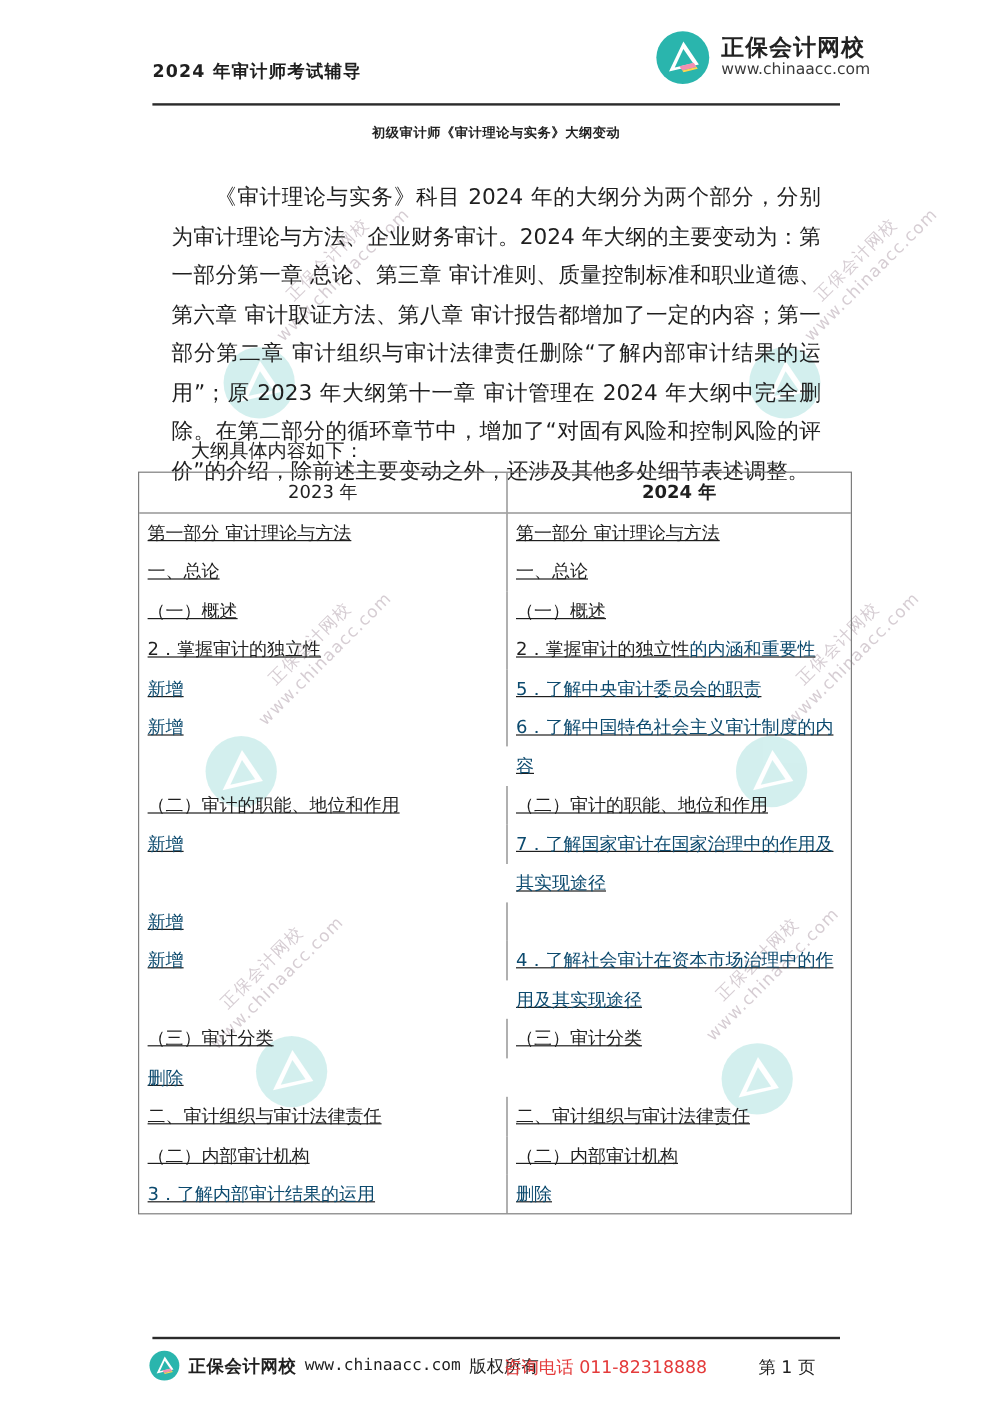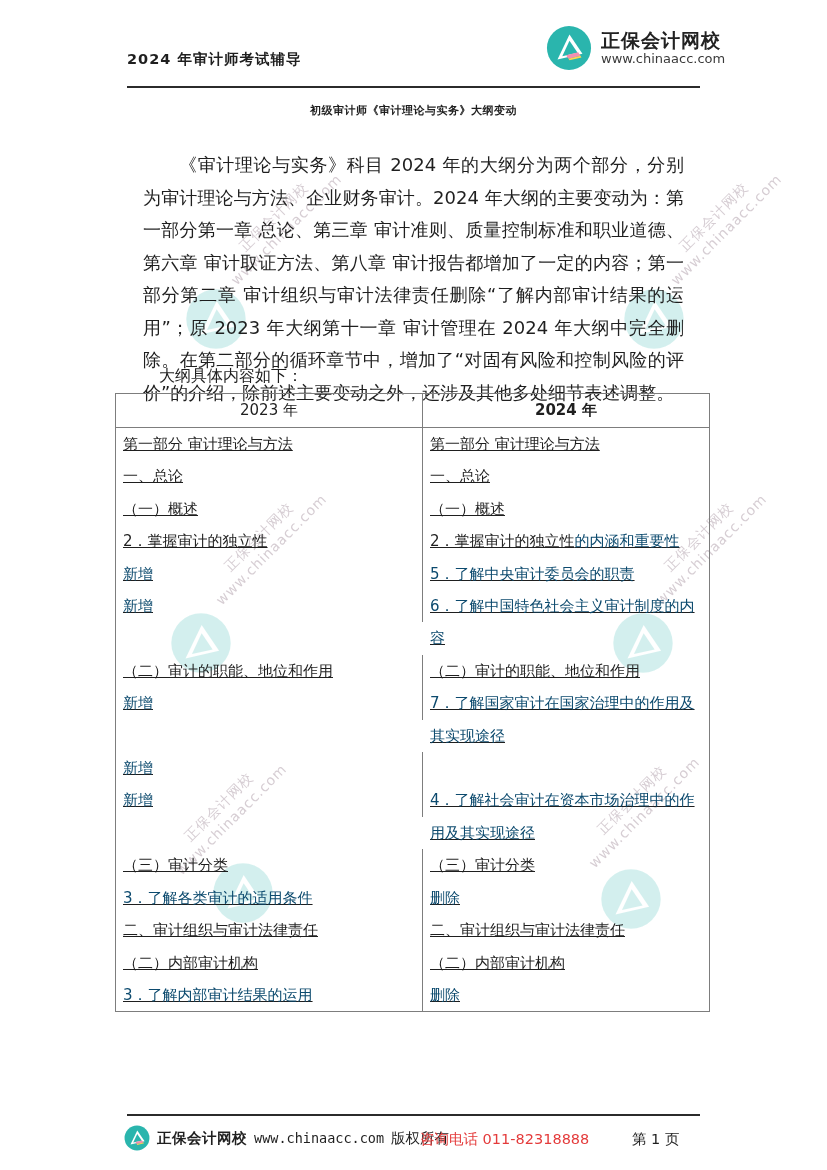--- a/index.html
+++ b/index.html
@@ -184,21 +184,20 @@
         </div>
         <div class="trow">
           <div class="td td-l"><span class="seg-red">新增</span></div>
           <div class="td td-r"><span class="seg-red">4．了解社会审计在资本市场治理中的作用及其实现途径</span></div>
         </div>
         <div class="trow">
           <div class="td td-l"><span class="">（三）审计分类</span></div>
           <div class="td td-r"><span class="">（三）审计分类</span></div>
         </div>
         <div class="trow">
-          <div class="td td-l"><span class="seg-red">3．了解各类审计的适用条件</span></div>
           <div class="td td-r"><span class="seg-red">删除</span></div>
         </div>
         <div class="trow">
           <div class="td td-l"><span class="">二、审计组织与审计法律责任</span></div>
           <div class="td td-r"><span class="">二、审计组织与审计法律责任</span></div>
         </div>
         <div class="trow">
           <div class="td td-l"><span class="">（二）内部审计机构</span></div>
           <div class="td td-r"><span class="">（二）内部审计机构</span></div>
         </div>

